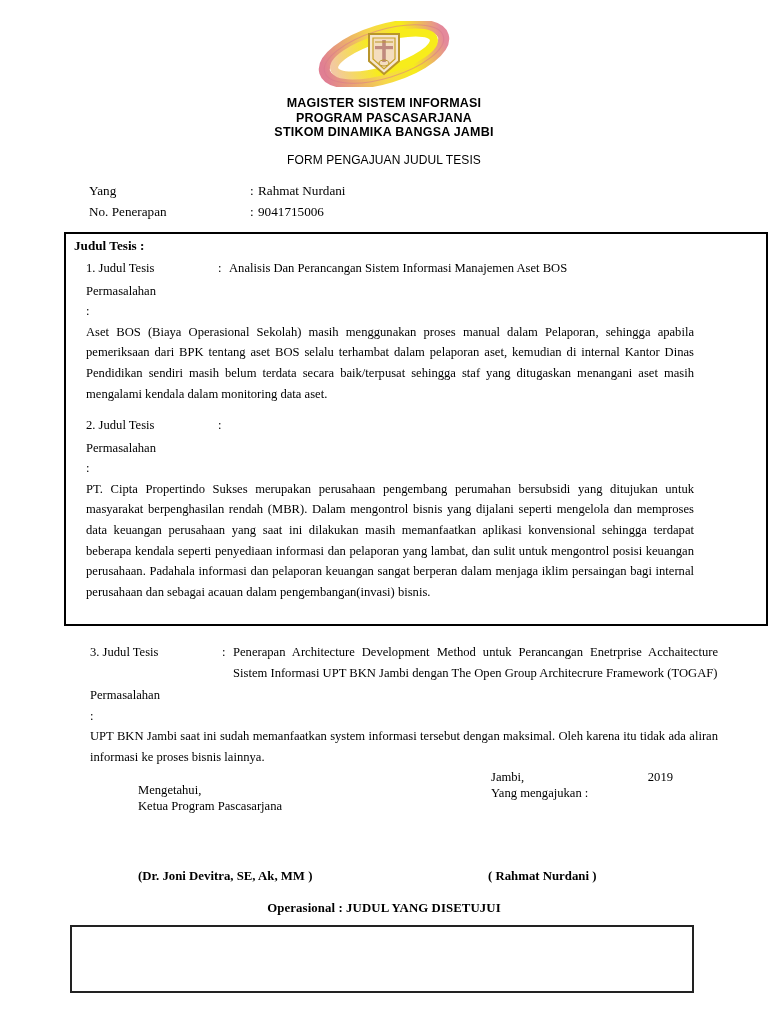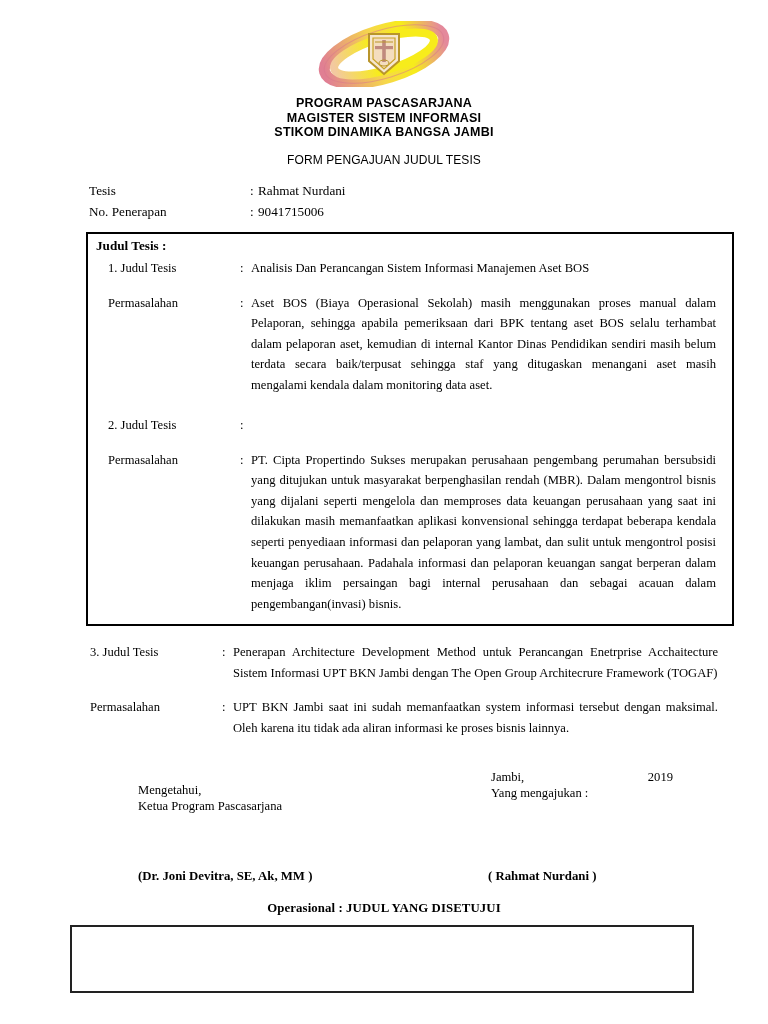--- a/index.html
+++ b/index.html
@@ -63,43 +63,43 @@
     line-height: 21px;
   }
   .ident-row { display: flex; }
   .ident-label { width: 161px; }
   .ident-colon { width: 8px; }
   .ident-value { }
 
   
   .main-box {
     position: absolute;
-    left: 86px;
+    left: 64px;
     top: 232px;
-    width: 648px;
+    width: 704px;
     height: 394px;
     border: 2px solid #000;
     box-sizing: border-box;
     text-decoration: underline;
   }
   .box-title {
     position: absolute;
     left: 8px;
     top: 4px;
     font-weight: bold;
     font-size: 13.2px;
   }
 
   
   .entry {
     display: flex;
     font-size: 12.6px;
     line-height: 20.6px;
   }
-  .entry + .entry { margin-top: 14px; }
+  .entry + .entry { margin-top: 2px; flex-direction: column; }
   .entry-label {
     flex: 0 0 auto;
     text-align: left;
     padding-right: 7px;
     white-space: nowrap;
   }
   .entry-colon {
     flex: 0 0 auto;
     width: 11px;
   }
@@ -235,29 +235,29 @@
         <rect x="-9" y="-7" width="18" height="3.2" fill="#c08a7e"></rect>
         <rect x="-1.8" y="-13" width="3.6" height="22" fill="#c08a7e"></rect>
         <path d="M-9,-11 L9,-11" stroke="#b9952b" stroke-width="1" fill="none"></path>
         <ellipse cx="0" cy="10" rx="5" ry="3" fill="none" stroke="#b9952b" stroke-width="1"></ellipse>
       </g>
     </svg>
   </div>
 </div>
 
 <div class="header-block">
+  <div class="header-line">MAGISTER SISTEM INFORMASI</div>
   <div class="header-line">PROGRAM PASCASARJANA</div>
-  <div class="header-line">MAGISTER SISTEM INFORMASI</div>
   <div class="header-line">STIKOM DINAMIKA BANGSA JAMBI</div>
   <div class="subheader">FORM PENGAJUAN JUDUL TESIS</div>
 </div>
 
 <div class="ident">
   <div class="ident-row">
-    <span class="ident-label">Tesis</span>
+    <span class="ident-label">Yang</span>
     <span class="ident-colon">:</span>
     <span class="ident-value">Rahmat Nurdani</span>
   </div>
   <div class="ident-row">
     <span class="ident-label">No. Penerapan</span>
     <span class="ident-colon">:</span>
     <span class="ident-value">9041715006</span>
   </div>
 </div>
 

